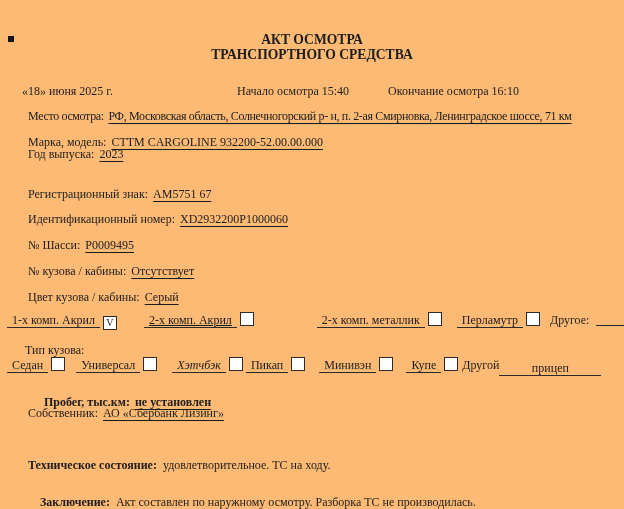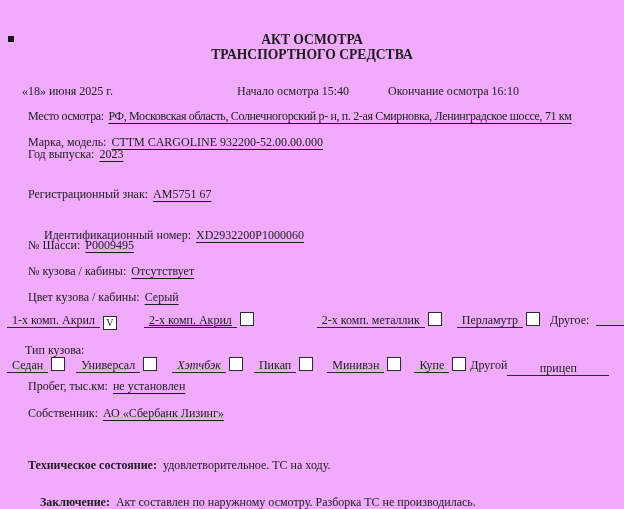--- a/index.html
+++ b/index.html
@@ -1,16 +1,16 @@
 <!DOCTYPE html>
 <html><head>
 <meta charset="utf-8">
 <style>
   html,body{margin:0;padding:0;background:#fff;}
-  .page{position:relative;width:624px;height:509px;background:#f0abfc;overflow:hidden;
+  .page{position:relative;width:624px;height:509px;background:#fdba74;overflow:hidden;
         font-family:"Liberation Serif", "DejaVu Serif", serif;font-size:12px;color:#1c1c1c;}
   .abs{position:absolute;white-space:nowrap;line-height:14px;}
   .title{left:0;right:0;text-align:center;font-weight:bold;font-size:13.6px;line-height:14.8px;}
   .u{text-decoration:underline;text-underline-offset:2.5px;text-decoration-thickness:0.8px;}
   .lbl{margin-right:2px;}
   .boldlbl{font-weight:bold;margin-right:3px;}
   .tight{letter-spacing:-0.35px;}
   .lblu{border-bottom:1px solid #2b2b2b;padding:0 5px;}
   .box{display:inline-block;width:12px;height:12px;border:1px solid #2b2b2b;margin-left:3px;
        vertical-align:-2px;font-size:10px;line-height:12px;text-align:center;background:#fff;
@@ -50,21 +50,21 @@
   <p class="abs" style="top:147px;left:28px;margin:0;">
     <span class="lbl">Год выпуска:</span>
     <span class="u">2023</span>
   </p>
 
   <p class="abs" style="top:187px;left:28px;margin:0;">
     <span class="lbl">Регистрационный знак:</span>
     <span class="u">АМ5751 67</span>
   </p>
 
-  <p class="abs" style="top:212px;left:28px;margin:16px;">
+  <p class="abs" style="top:212px;left:28px;margin:0;">
     <span class="lbl">Идентификационный номер:</span>
     <span class="u">XD2932200P1000060</span>
   </p>
 
   <p class="abs" style="top:238px;left:28px;margin:0;">
     <span class="lbl">№ Шасси:</span>
     <span class="u">P0009495</span>
   </p>
 
   <p class="abs" style="top:264px;left:28px;margin:0;">
@@ -85,27 +85,27 @@
     <span style="margin-left:7px;">Другое:</span>
     <span class="blankline" style="width:78px;margin-left:4px;"></span>
   </div>
 
   <span class="abs" style="top:343px;left:25px;">Тип кузова:</span>
 
   <div class="abs" style="top:357px;left:7px;">
     <span class="opt"><span class="lblu">Седан</span><span class="box"></span></span>
     <span class="opt" style="margin-left:8px;"><span class="lblu">Универсал</span><span class="box"></span></span>
     <span class="opt" style="margin-left:12px;font-style:italic;"><span class="lblu">Хэтчбэк</span><span class="box"></span></span>
-    <span class="opt" style="margin-left:8px;"><span class="lblu">Пикап</span><span class="box"></span></span>
+    <span class="opt" style=""><span class="lblu">Пикап</span><span class="box"></span></span>
     <span class="opt" style="margin-left:11px;"><span class="lblu">Минивэн</span><span class="box"></span></span>
     <span class="opt" style="margin-left:10px;"><span class="lblu">Купе</span><span class="box"></span></span>
     <span style="margin-left:1px;">Другой</span><span class="fillline" style="width:102px;">прицеп</span>
   </div>
 
-  <p class="abs" style="top:379px;left:28px;margin:0;">
+  <p class="abs" style="top:379px;left:28px;margin:16px;font-weight:bold;">
     <span class="lbl">Пробег, тыс.км:</span>
     <span class="u">не установлен</span>
   </p>
 
   <p class="abs" style="top:406px;left:28px;margin:0;">
     <span class="lbl">Собственник:</span>
     <span class="u">АО «Сбербанк Лизинг»</span>
   </p>
 
 

